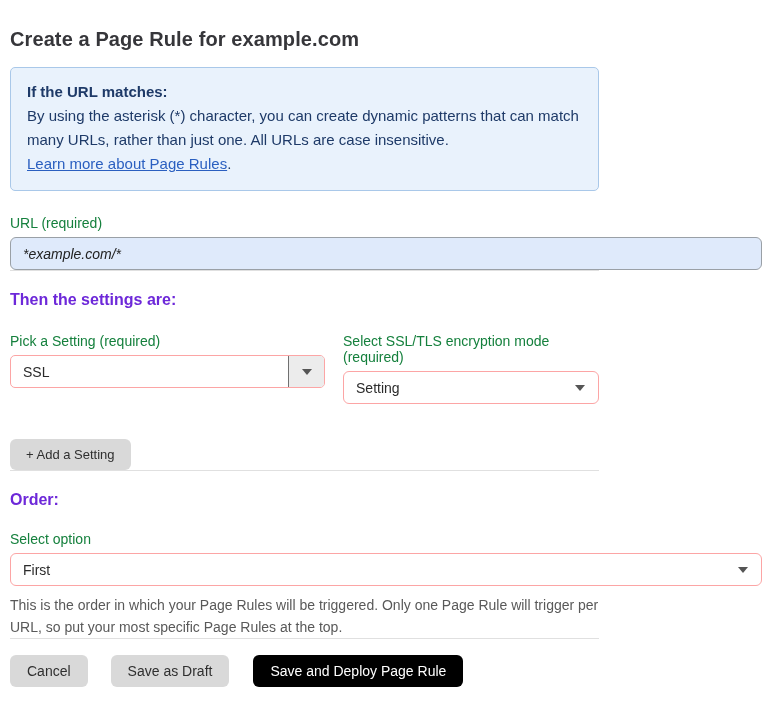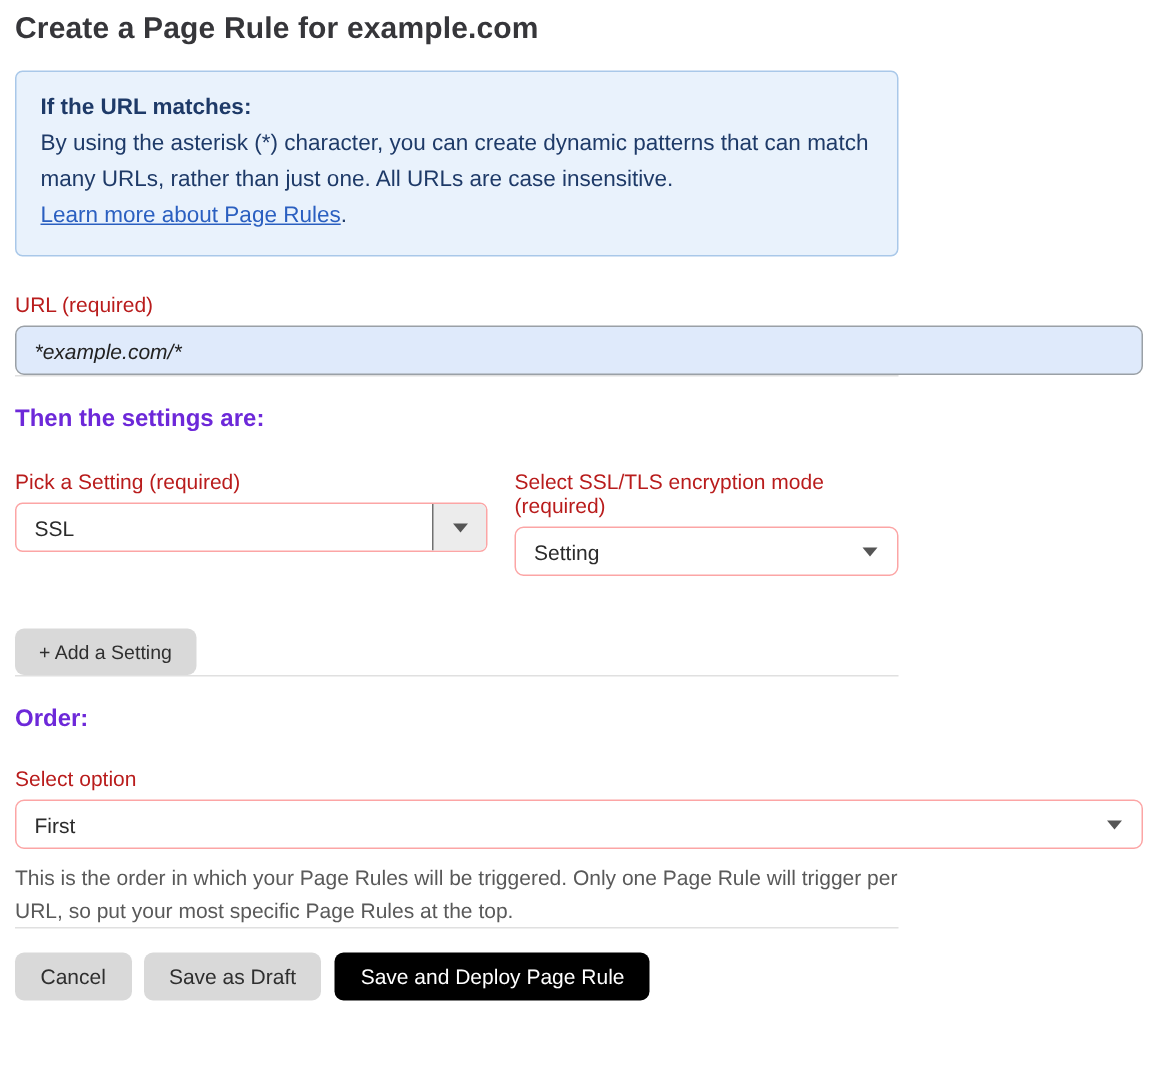--- a/index.html
+++ b/index.html
@@ -3,21 +3,21 @@
 <meta charset="utf-8">
 <style>
   * { box-sizing: border-box; margin: 0; padding: 0; }
   html, body {
     width: 772px; height: 711px;
     background: #ffffff;
     font-family: "Liberation Sans", "DejaVu Sans", sans-serif;
     color: #333;
     overflow: hidden;
   }
-  .page { padding: 8px 20px 0 10px; width: 619px; }
+  .page { padding: 8px 20px 0 10px; width: 619px; margin-top: 20px; }
 
   .page-title {
     font-size: 20px;
     font-weight: 700;
     color: #36363a;
     letter-spacing: 0.1px;
     margin-bottom: 16px;
   }
 
   .info-box {
@@ -32,21 +32,21 @@
   }
   .info-box .info-heading { font-weight: 700; }
   .info-box a.info-link {
     color: #2a5fc0;
     text-decoration: underline;
     cursor: pointer;
   }
 
   .field-label {
     font-size: 14px;
-    color: #b91c1c;
+    color: #15803d;
     margin-bottom: 6px;
   }
 
   .url-input {
     display: block;
     width: 752px;
     height: 33px;
     background: #dfeafb;
     border: 1px solid #9aa0a6;
     border-radius: 6px;
@@ -150,21 +150,21 @@
   .order-help {
     font-size: 14px;
     color: #595959;
     line-height: 22px;
     margin-top: 8px;
     max-width: 752px;
   }
 
   .footer-actions {
     display: flex;
-    gap: 8px;
+    gap: 23px;
     margin-top: 16px;
     align-items: flex-end;
   }
   .footer-actions .btn-primary { margin-left: 1px; }
 </style>
 </head>
 <body>
 
 <div class="page">
 

